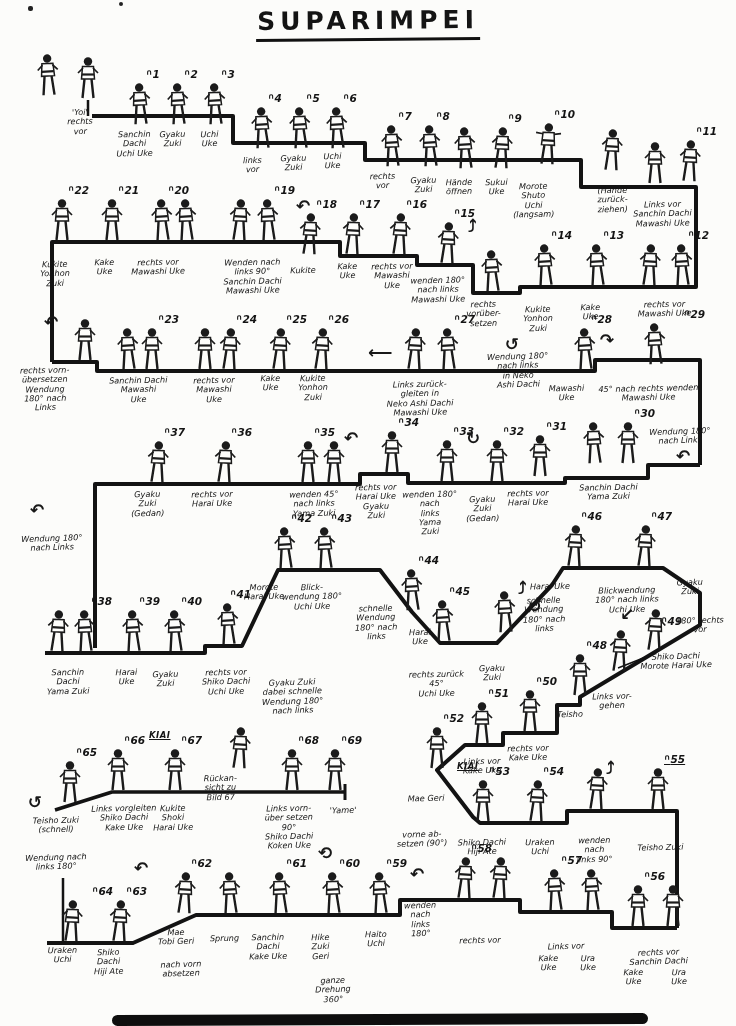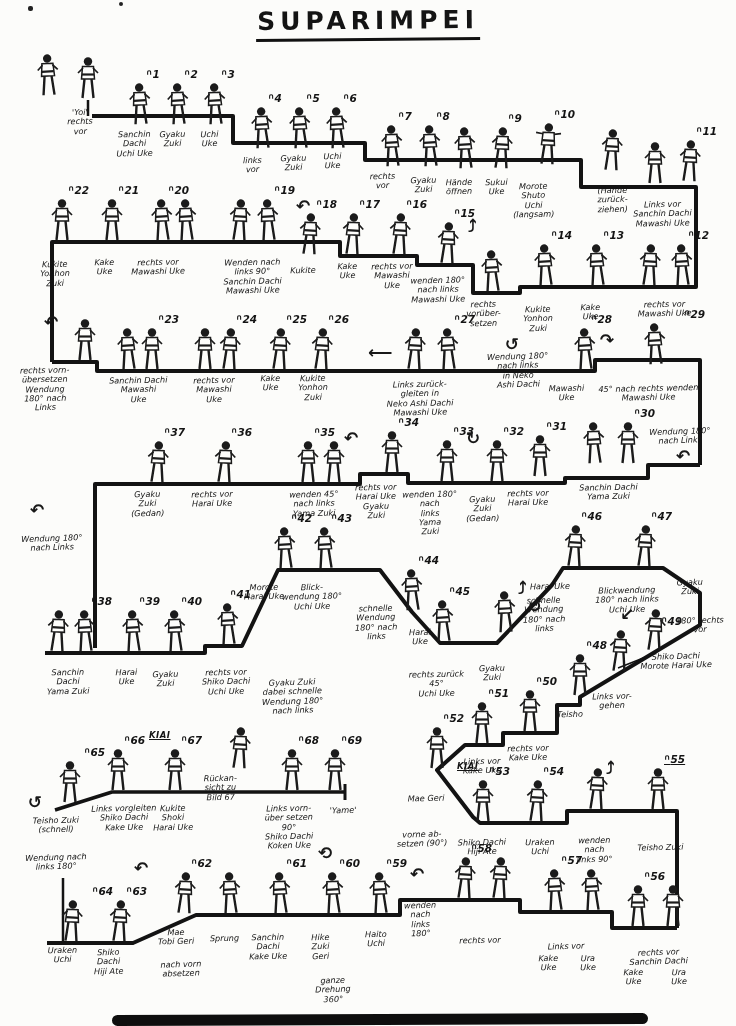--- a/index.html
+++ b/index.html
@@ -774,21 +774,21 @@
         </svg></div>
       <span class="num" style="left: 664px; top: 753px; text-decoration: underline;"><span class="arc">∩</span>55</span>
       <div class="cap" style="left: 622.5px; top: 843px; width: 75px;">Teisho Zuki</div>
       <div class="fig" style="left: 57px; top: 760px;"><svg width="26" height="44" viewBox="0 0 26 44">
           <circle cx="13" cy="5.5" r="4.2" fill="#1b1b1b"></circle>
           <path d="M7.5,10.5 L18.5,10.5 L19.5,23 L6.5,23 Z" fill="#fdfdfb" stroke="#1b1b1b" stroke-width="1.5"></path>
           <path d="M8,12 L3,17 M18,12 L23,17" stroke="#1b1b1b" stroke-width="1.7" fill="none"></path>
           <path d="M7,18.5 L19,18.5" stroke="#1b1b1b" stroke-width="2.2"></path>
           <path d="M9.5,23 L7.5,42 M16.5,23 L18.5,42" stroke="#1b1b1b" stroke-width="2.4" fill="none"></path>
         </svg></div>
-      <span class="num" style="left: 76px; top: 746px; margin-left: 8px;"><span class="arc">∩</span>65</span>
+      <span class="num" style="left: 76px; top: 746px;"><span class="arc">∩</span>65</span>
       <div class="cap" style="left: 17px; top: 816px; width: 78px;">Teisho Zuki
 (schnell)</div>
       <div class="fig" style="left: 105px; top: 748px;"><svg width="26" height="44" viewBox="0 0 26 44">
           <circle cx="13" cy="5.5" r="4.2" fill="#1b1b1b"></circle>
           <path d="M7.5,10.5 L18.5,10.5 L19.5,23 L6.5,23 Z" fill="#fdfdfb" stroke="#1b1b1b" stroke-width="1.5"></path>
           <path d="M8,12 L3,17 M18,12 L23,17" stroke="#1b1b1b" stroke-width="1.7" fill="none"></path>
           <path d="M7,18.5 L19,18.5" stroke="#1b1b1b" stroke-width="2.2"></path>
           <path d="M9.5,23 L7.5,42 M16.5,23 L18.5,42" stroke="#1b1b1b" stroke-width="2.4" fill="none"></path>
         </svg></div>
       <span class="num" style="left: 124px; top: 734px; font-style: italic;"><span class="arc">∩</span>66</span>

